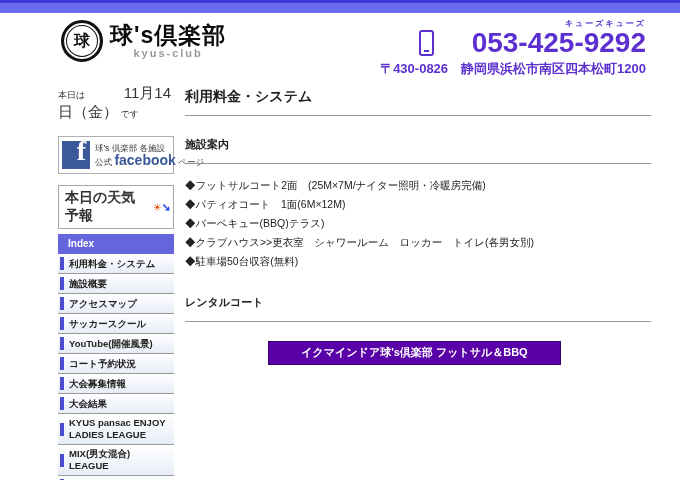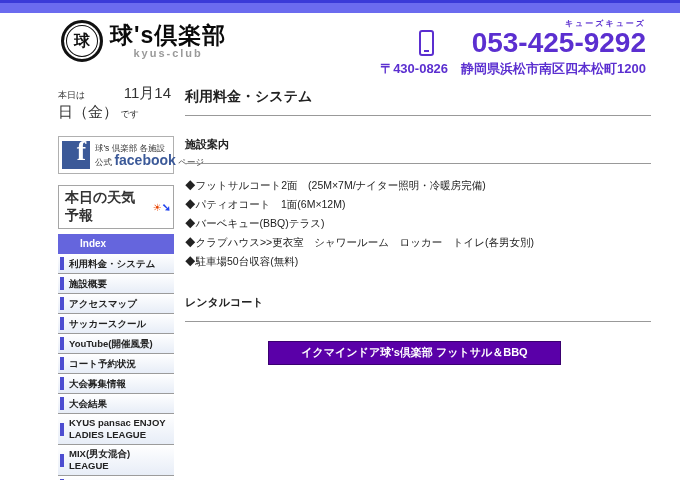--- a/index.html
+++ b/index.html
@@ -52,21 +52,21 @@
     font-family:"Liberation Serif", serif; font-weight:bold; font-size:28px; line-height:20px;
     overflow:hidden; text-align:right; padding-right:4px; }
   .fb-text { margin-left:5px; font-size:8.5px; color:#333; line-height:12px; white-space:nowrap; }
   .fb-brand { color:#3b5998; font-weight:bold; font-size:14px; }
   .weather { margin-top:11px; border:1px solid #a5a5a5; background:#fff; padding:3px 2px 3px 6px;
     display:flex; align-items:center; cursor:pointer; }
   .weather-label { font-size:14px; font-weight:bold; color:#333; }
   .sun-icon { color:#e84400; font-size:10px; margin-left:7px; }
   .arrow-icon { color:#2244ee; font-size:11px; font-weight:bold; }
   .index-bar { margin-top:5px; background:#6565dd; color:#fff; font-weight:bold;
-    font-size:10px; padding:4px 6px 5px 22px; }
+    font-size:10px; padding:4px 6px 5px 10px; }
   .menu-item { display:flex; align-items:center;
     background:linear-gradient(180deg,#ffffff 0%,#e7edf7 100%);
     border-bottom:1px solid #9b9b9b; padding:3px 2px; min-height:20px; cursor:pointer; }
   .menu-bar { width:4px; height:13px; background:#4d4dd0; margin-right:5px; flex:none; }
   .menu-label { font-size:9.5px; font-weight:bold; color:#222; line-height:12px; }
 
   
   .main { position:absolute; left:185px; top:88px; width:466px; }
   .page-title { font-size:14px; font-weight:bold; color:#222; padding-bottom:9px;
     border-bottom:1px solid #999; }

